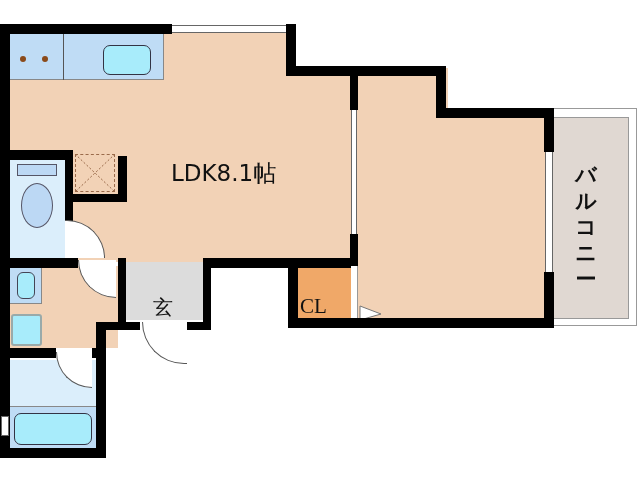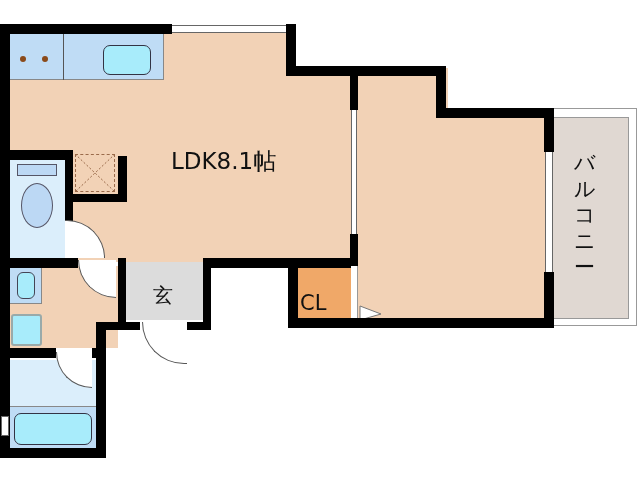--- a/index.html
+++ b/index.html
@@ -2,21 +2,21 @@
 <html><head>
 <meta charset="utf-8">
 <style>
   html,body{margin:0;padding:0;background:#fff;}
   body{width:640px;height:480px;position:relative;overflow:hidden;font-family:"DejaVu Sans","Liberation Sans",sans-serif;}
   .abs{position:absolute;box-sizing:border-box;}
   .wall{background:#000;}
   .floor{background:#f2d2b6;}
   .wet{background:#bfdcf5;}
   .wetlight{background:#dbeefb;}
-  .label{position:absolute;color:#111;white-space:nowrap;}
+  .label{position:absolute;color:#111;white-space:nowrap;margin-top:12px;}
 </style>
 </head>
 <body>
 
 <div class="abs" style="left:0;top:0;width:640px;height:480px;">
 
   <div class="abs floor" style="left:8px;top:30px;width:288px;height:232px;"></div>
   <div class="abs floor" style="left:290px;top:68px;width:68px;height:194px;"></div>
 
   <div class="abs floor" style="left:358px;top:68px;width:90px;height:250px;"></div>
@@ -44,28 +44,28 @@
   <div class="abs" style="left:11px;top:314px;width:31px;height:32px;border-radius:3px;background:#a8ecfb;border:2px solid #9aa;"></div>
 
   <div class="abs wetlight" style="left:8px;top:360px;width:88px;height:50px;"></div>
   <div class="abs wet" style="left:8px;top:406px;width:88px;height:46px;border-top:1px solid #888;"></div>
   <div class="abs" style="left:14px;top:413px;width:78px;height:32px;border-radius:7px;background:#a8ecfb;border:1px solid #334;"></div>
 
   <div class="abs" style="left:125px;top:262px;width:78px;height:58px;background:#dcdcdc;"></div>
   <span class="label" style="left:153px;top:282px;font-size:20px;">玄</span>
 
   <div class="abs" style="left:296px;top:266px;width:55px;height:53px;background:#f0a868;"></div>
-  <span class="label" style="left:300px;top:291px;font-size:21px;">CL</span>
+  <span class="label" style="left:300px;top:282px;font-size:21px;font-family:Liberation Serif, serif;">CL</span>
   <svg class="abs" style="left:359px;top:305px;" width="24" height="16">
       <polygon points="1,1 22,9 1,15" fill="#fff" stroke="#777"></polygon>
     </svg>
 
   <div class="abs" style="left:552px;top:108px;width:85px;height:218px;border:1px solid #999;background:#fff;"></div>
   <div class="abs" style="left:552px;top:117px;width:77px;height:202px;background:#e0d8d2;border:1px solid #999;"></div>
-  <div class="label" style="left:574px;top:150px;width:24px;font-size:21px;white-space:normal;line-height:26px;word-break:break-all;text-align:left;">バルコニー</div>
+  <div class="label" style="left:574px;top:150px;width:24px;font-size:21px;white-space:normal;line-height:26px;word-break:break-all;text-align:center;font-weight:bold;">バルコニー</div>
 
   <div class="abs wall" style="left:0;top:24px;width:172px;height:10px;"></div>
   <div class="abs" style="left:172px;top:25px;width:114px;height:8px;border-top:1px solid #666;border-bottom:1px solid #666;background:#fff;"></div>
   <div class="abs wall" style="left:286px;top:24px;width:10px;height:52px;"></div>
   <div class="abs wall" style="left:286px;top:66px;width:160px;height:10px;"></div>
   <div class="abs wall" style="left:436px;top:66px;width:10px;height:44px;"></div>
   <div class="abs wall" style="left:436px;top:108px;width:118px;height:10px;"></div>
   <div class="abs wall" style="left:544px;top:108px;width:10px;height:44px;"></div>
   <div class="abs" style="left:545px;top:152px;width:8px;height:120px;border-left:1px solid #666;border-right:1px solid #666;background:#fff;"></div>
   <div class="abs wall" style="left:544px;top:272px;width:10px;height:56px;"></div>

